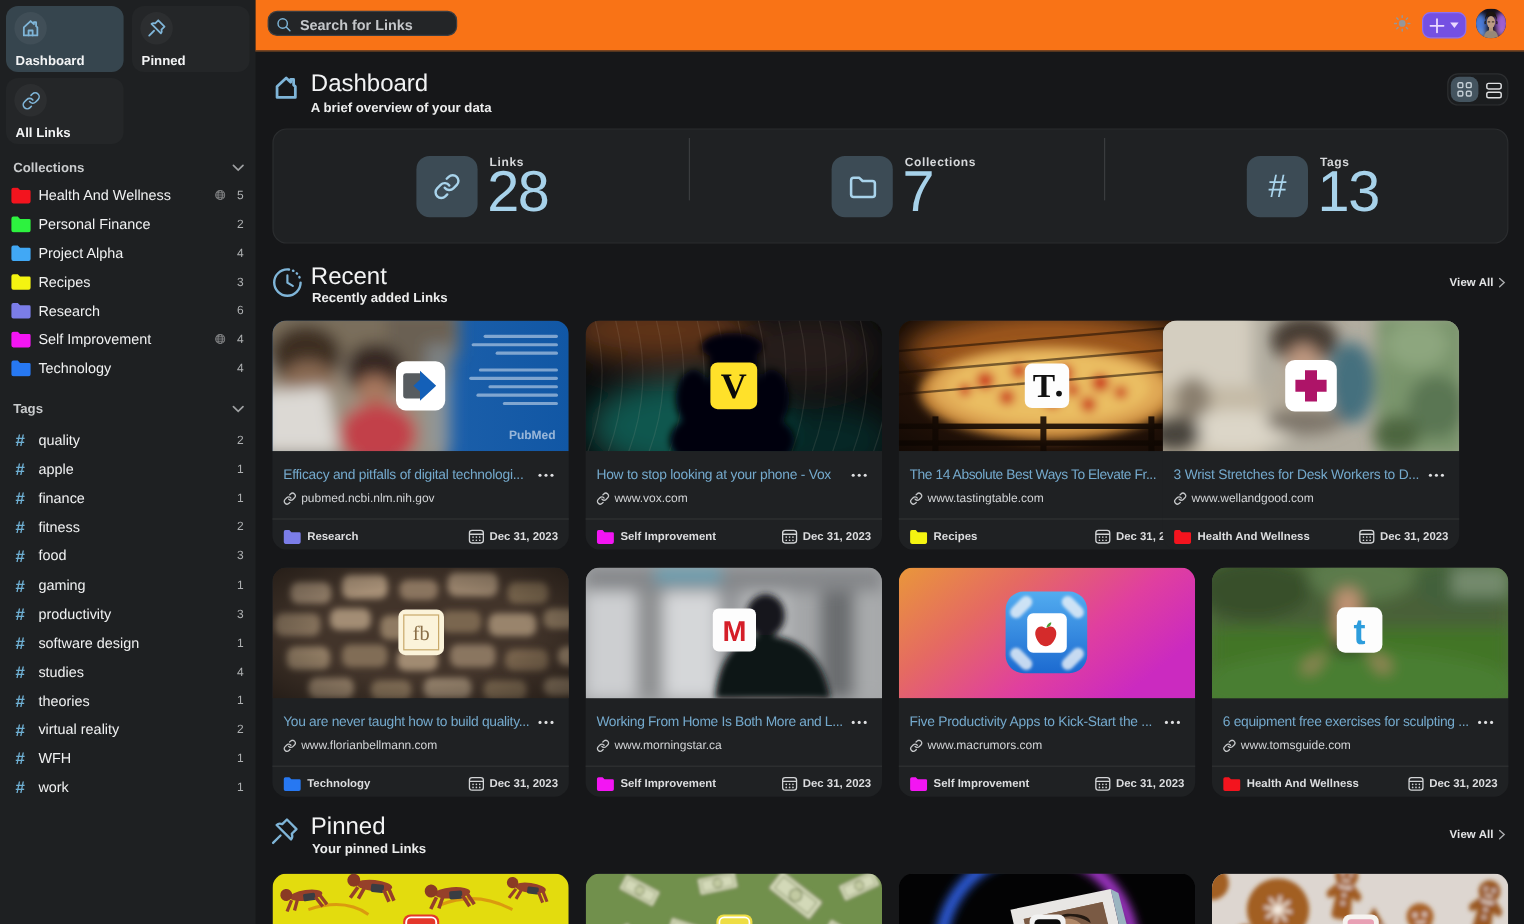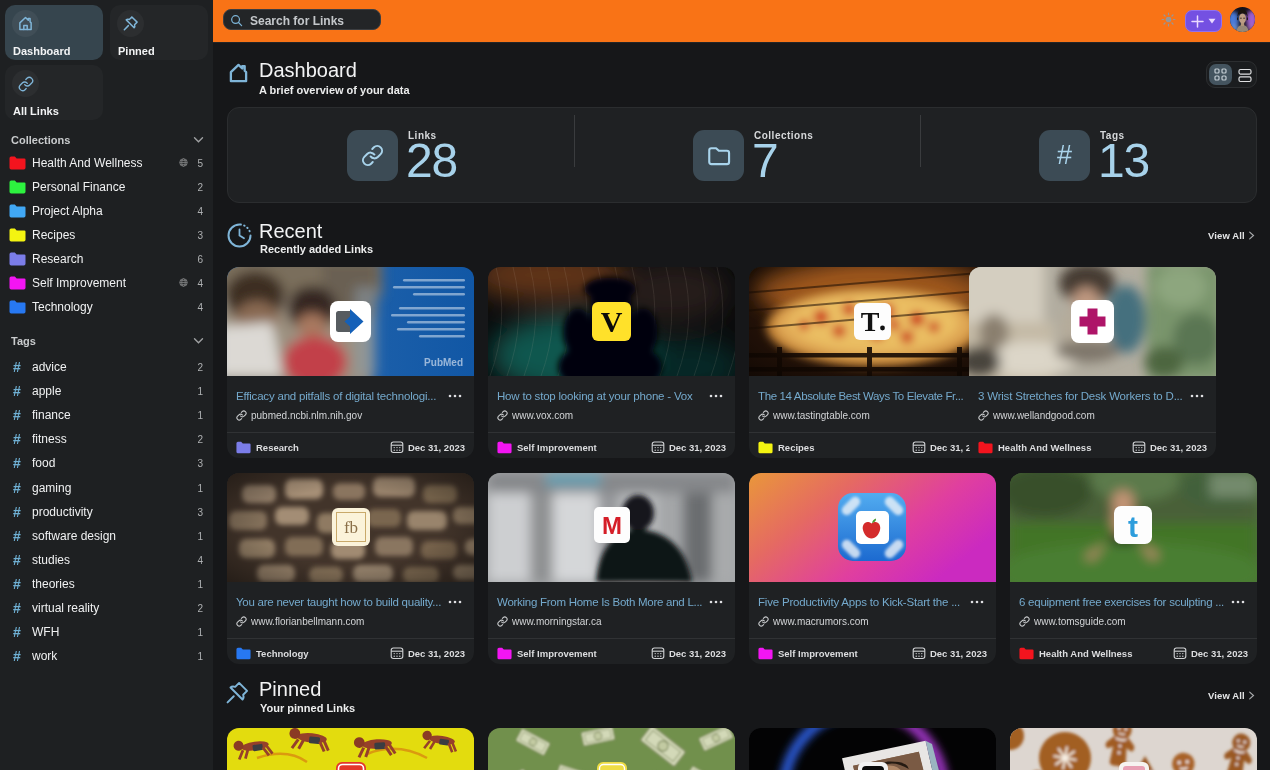--- a/index.html
+++ b/index.html
@@ -145,21 +145,21 @@
       <div class="txt">Technology</div>
       <div class="cnt">4</div>
     </div>
 
   <div class="shead" style="top:335px;">Tags</div>
   <svg class="abs" style="right:9px; top:337px;" width="11" height="8" viewBox="0 0 11 8" fill="none" stroke="#9fa1a3" stroke-width="1.4" stroke-linecap="round">
       <path d="M1.5 1.8 L5.5 5.8 L9.5 1.8"></path>
     </svg>
   <div class="srow tagrow" style="top:355px;">
       <div class="hash">#</div>
-      <div class="txt">advice</div>
+      <div class="txt">quality</div>
       <div class="cnt">2</div>
     </div>
   <div class="srow tagrow" style="top:379px;">
       <div class="hash">#</div>
       <div class="txt">apple</div>
       <div class="cnt">1</div>
     </div>
   <div class="srow tagrow" style="top:403px;">
       <div class="hash">#</div>
       <div class="txt">finance</div>

